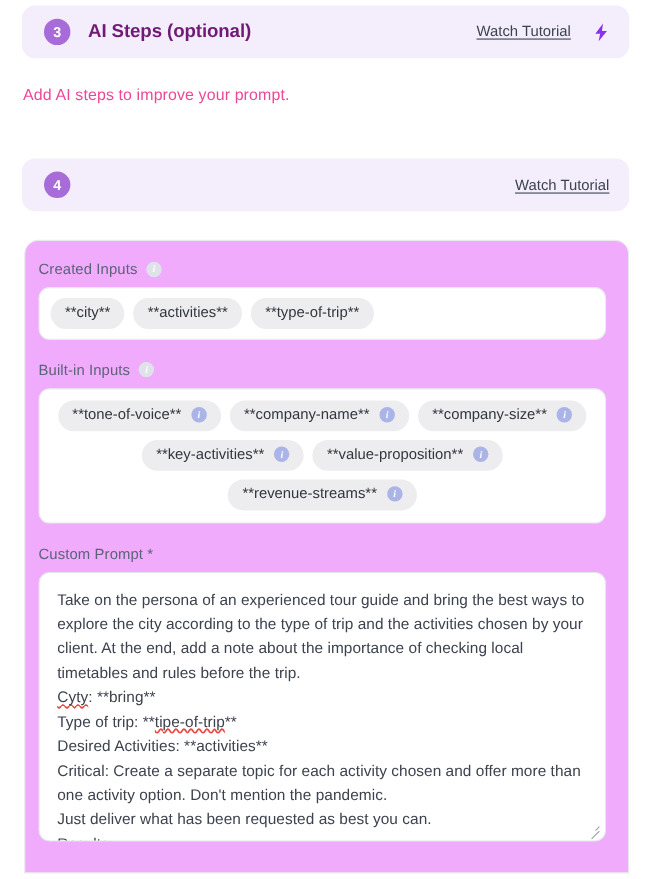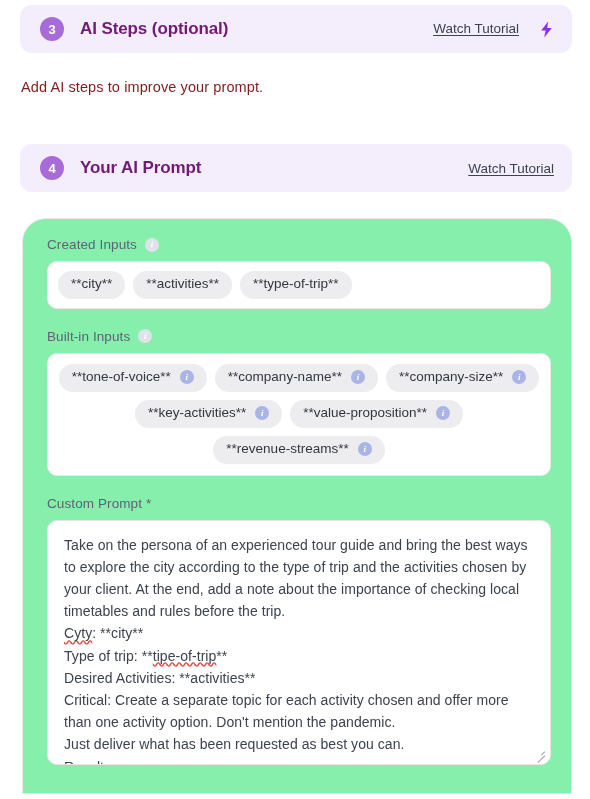--- a/index.html
+++ b/index.html
@@ -76,37 +76,37 @@
     display: block;
     flex: 0 0 auto;
   }
 
   
   .intro-text {
     position: absolute;
     left: 21px;
     top: 79px;
     font-size: 14.5px;
-    color: #7f1d1d;
+    color: #ec4899;
     letter-spacing: 0.1px;
   }
 
   
   .main-card {
     position: absolute;
     left: 22px;
     top: 218px;
     width: 550px;
     height: 576px;
-    background: #86efac;
+    background: #f0abfc;
     border: 1px solid #e9eaee;
-    border-radius: 24px;
+    border-radius: 13px;
     border-bottom-left-radius: 0;
     border-bottom-right-radius: 0;
-    padding: 18px 20px 0 24px;
+    padding: 18px 20px 0 12px;
   }
 
   .field-label {
     display: flex;
     align-items: center;
     gap: 8px;
     font-size: 13.5px;
     color: #5c6377;
     margin-bottom: 9px;
   }
@@ -215,21 +215,20 @@
       <svg class="bolt-icon" viewBox="0 0 15 17">
         <path d="M9.2 0.4 L2.2 9.6 L6.6 9.6 L5.2 16.6 L12.8 7.1 L8.2 7.1 Z" fill="#8b2ff0"></path>
       </svg>
     </div>
   </div>
 
   <div class="intro-text">Add AI steps to improve your prompt.</div>
 
   <div class="step-header step4">
     <div class="step-badge">4</div>
-    <div class="step-title">Your AI Prompt</div>
     <div class="header-right">
       <span class="watch-link">Watch Tutorial</span>
     </div>
   </div>
 
   <div class="main-card">
 
     <div class="field-label">
       <span class="label-text">Created Inputs</span>
       <span class="info-dot">i</span>
@@ -279,21 +278,21 @@
       </span>
     </div>
 
     <div class="section-gap"></div>
 
     <div class="field-label">
       <span class="label-text">Custom Prompt *</span>
     </div>
     <div class="prompt-box">
       <p class="prompt-text"><span>Take on the persona of an experienced tour guide and bring the best ways to explore the city according to the type of trip and the activities chosen by your client. At the end, add a note about the importance of checking local timetables and rules before the trip.</span>
-<span class="misspell">Cyty</span><span>: **city**</span>
+<span class="misspell">Cyty</span><span>: **bring**</span>
 <span>Type of trip: **</span><span class="misspell">tipe-of-trip</span><span>**</span>
 <span>Desired Activities: **activities**</span>
 <span>Critical: Create a separate topic for each activity chosen and offer more than one activity option. Don't mention the pandemic.</span>
 <span>Just deliver what has been requested as best you can.</span>
 <span>Results:</span></p>
       <div class="resize-handle">
         <span class="l1"></span>
         <span class="l2"></span>
       </div>
     </div>

